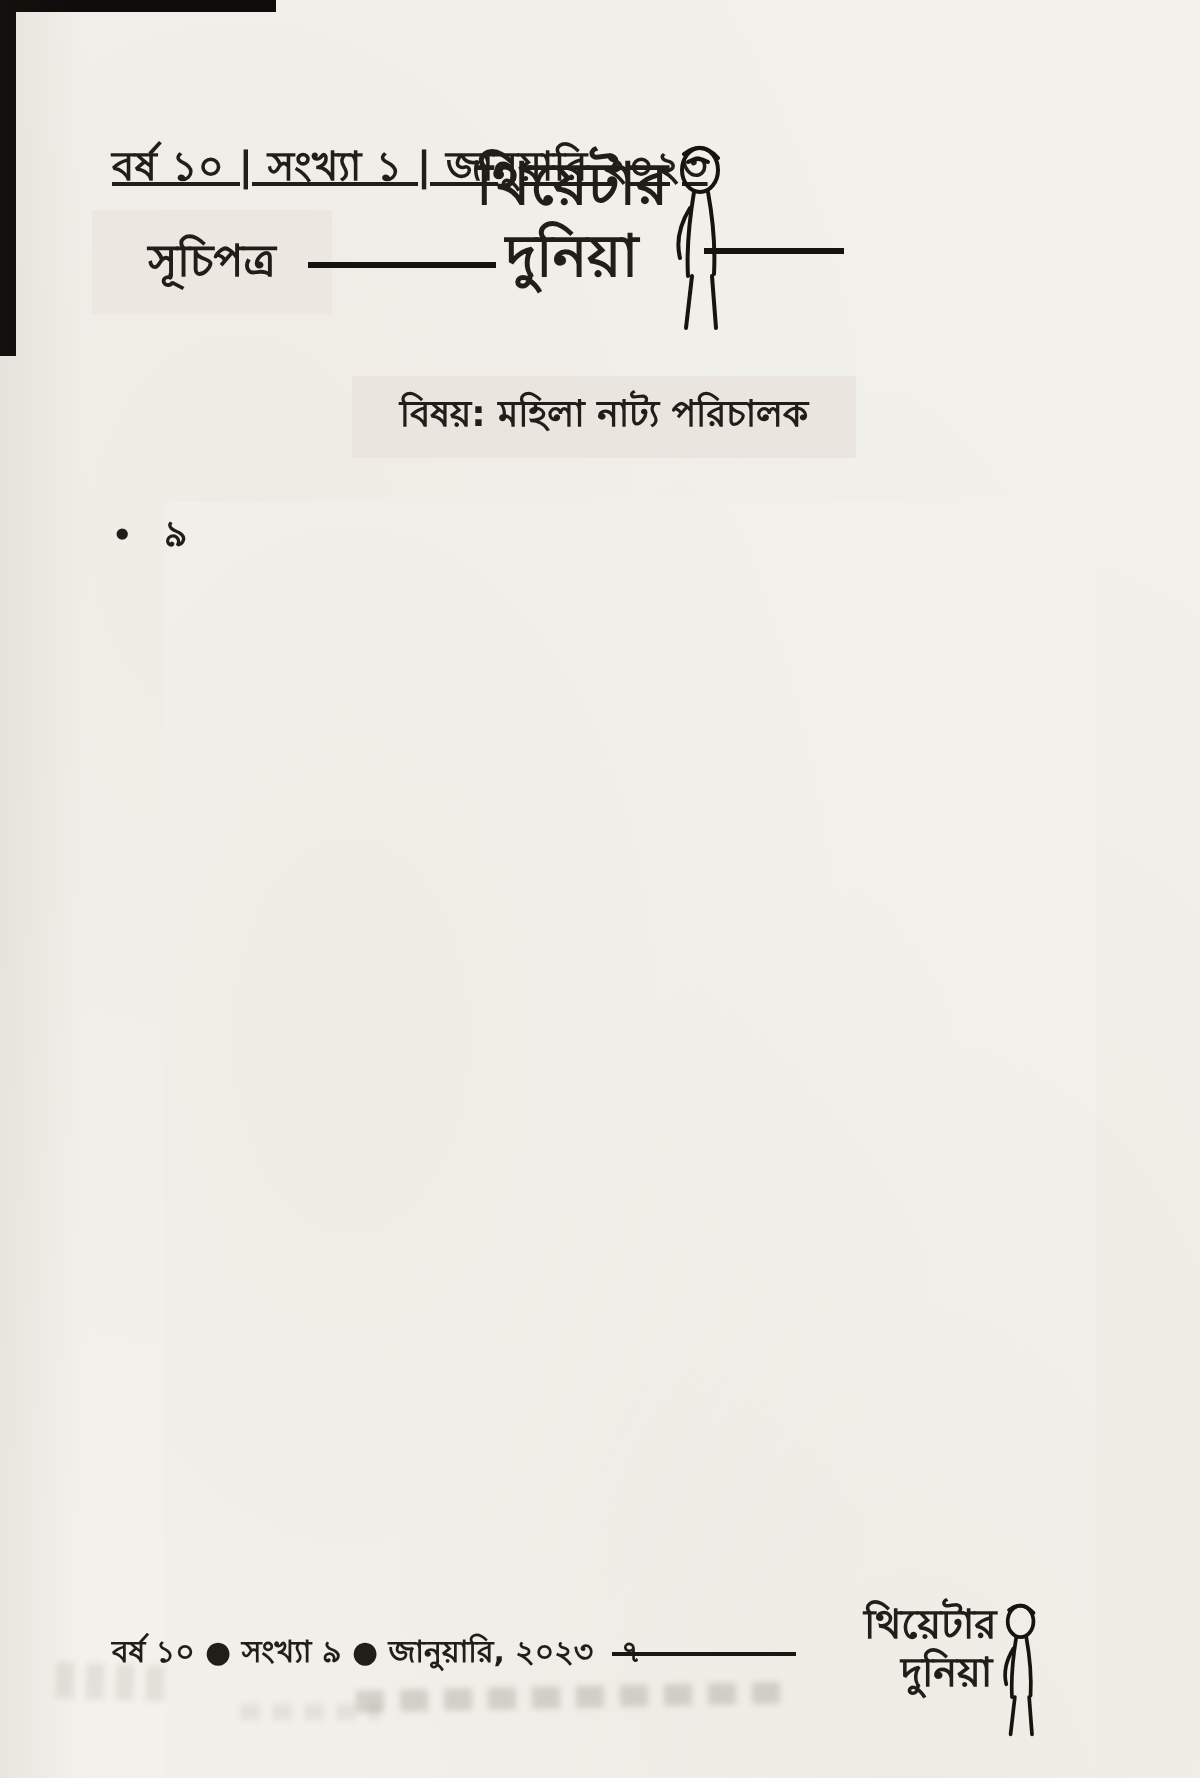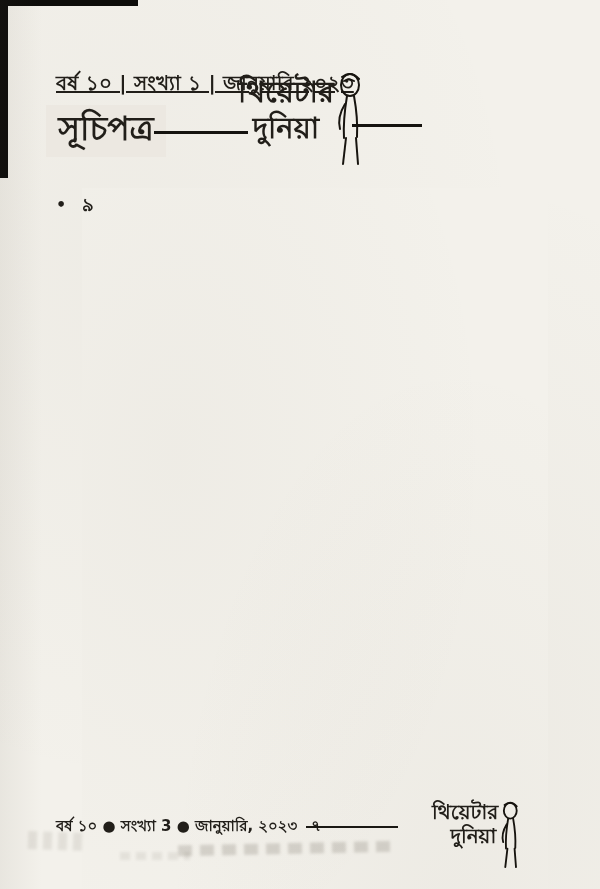--- a/index.html
+++ b/index.html
@@ -17,21 +17,21 @@
   }
   
   .edge-left{position:absolute;left:0;top:0;width:8px;height:178px;background:#0d0c0a;}
   .edge-top{position:absolute;left:0;top:0;width:138px;height:6px;background:#0d0c0a;}
   .left-shadow{position:absolute;left:0;top:0;width:42px;height:100%;
     background:linear-gradient(to right, rgba(90,80,65,0.07), transparent);}
   
   .issue-line{position:absolute;top:68px;left:56px;font-size:20px;font-weight:700;letter-spacing:0.2px;text-decoration:underline;}
   .contents-box{position:absolute;top:105px;left:46px;min-width:104px;height:52px;
     background:#ece8e1;display:flex;align-items:center;justify-content:center;
-    font-size:33px;font-weight:700;padding:0 8px;}
+    font-size:22px;font-weight:700;padding:0 8px;}
   .rule-left{position:absolute;top:131px;left:154px;width:94px;height:3px;background:#15130f;}
   .rule-right{position:absolute;top:124px;left:352px;width:70px;height:3px;background:#15130f;}
   .masthead{position:absolute;left:238px;top:74px;display:flex;align-items:flex-start;}
   .masthead .logo-lines{text-align:center;font-weight:800;line-height:1.25;}
   .masthead .l1{font-size:29px;}
   .masthead .l2{font-size:29px;}
   .masthead svg{margin-left:-4px;margin-top:-2px;}
   
   .content{position:absolute;top:188px;left:56px;width:492px;}
   .sec-box{width:fit-content;margin:0 auto;background:#eae6df;
@@ -90,34 +90,35 @@
         <path d="M24 24 q4 22 3 41"></path>
         <path d="M15 32 q-8 13 -5 25"></path>
         <path d="M16 66 l-3 26"></path>
         <path d="M26 66 l2 26"></path>
       </g>
     </svg>
   </div>
 
   <div class="content">
 
+    <div class="sec-box first">বিষয়: মহিলা নাট্য পরিচালক</div>
 
     <div class="rows">
 
       <div class="row align-top">
         <span class="bullet">•</span>
         <div class="page">৯</div>
       </div>
 
     </div>
 
   </div>
 
   <div class="footer-issue">
-    <span>বর্ষ ১০ ● সংখ্যা 3 ● জানুয়ারি, ২০২৩</span><span class="pageno">৭</span>
+    <span>বর্ষ ১০ ● সংখ্যা ৯ ● জানুয়ারি, ২০২৩</span><span class="pageno">৭</span>
   </div>
   <div class="footer-rule"></div>
 
   <div class="footer-logo">
     <div class="logo-lines">
       <div class="l1">থিয়েটার</div>
       <div class="l2">দুনিয়া</div>
     </div>
     <svg width="30" height="70" viewBox="0 0 42 94">
       <g fill="none" stroke="#17140f" stroke-width="2.6" stroke-linecap="round">

